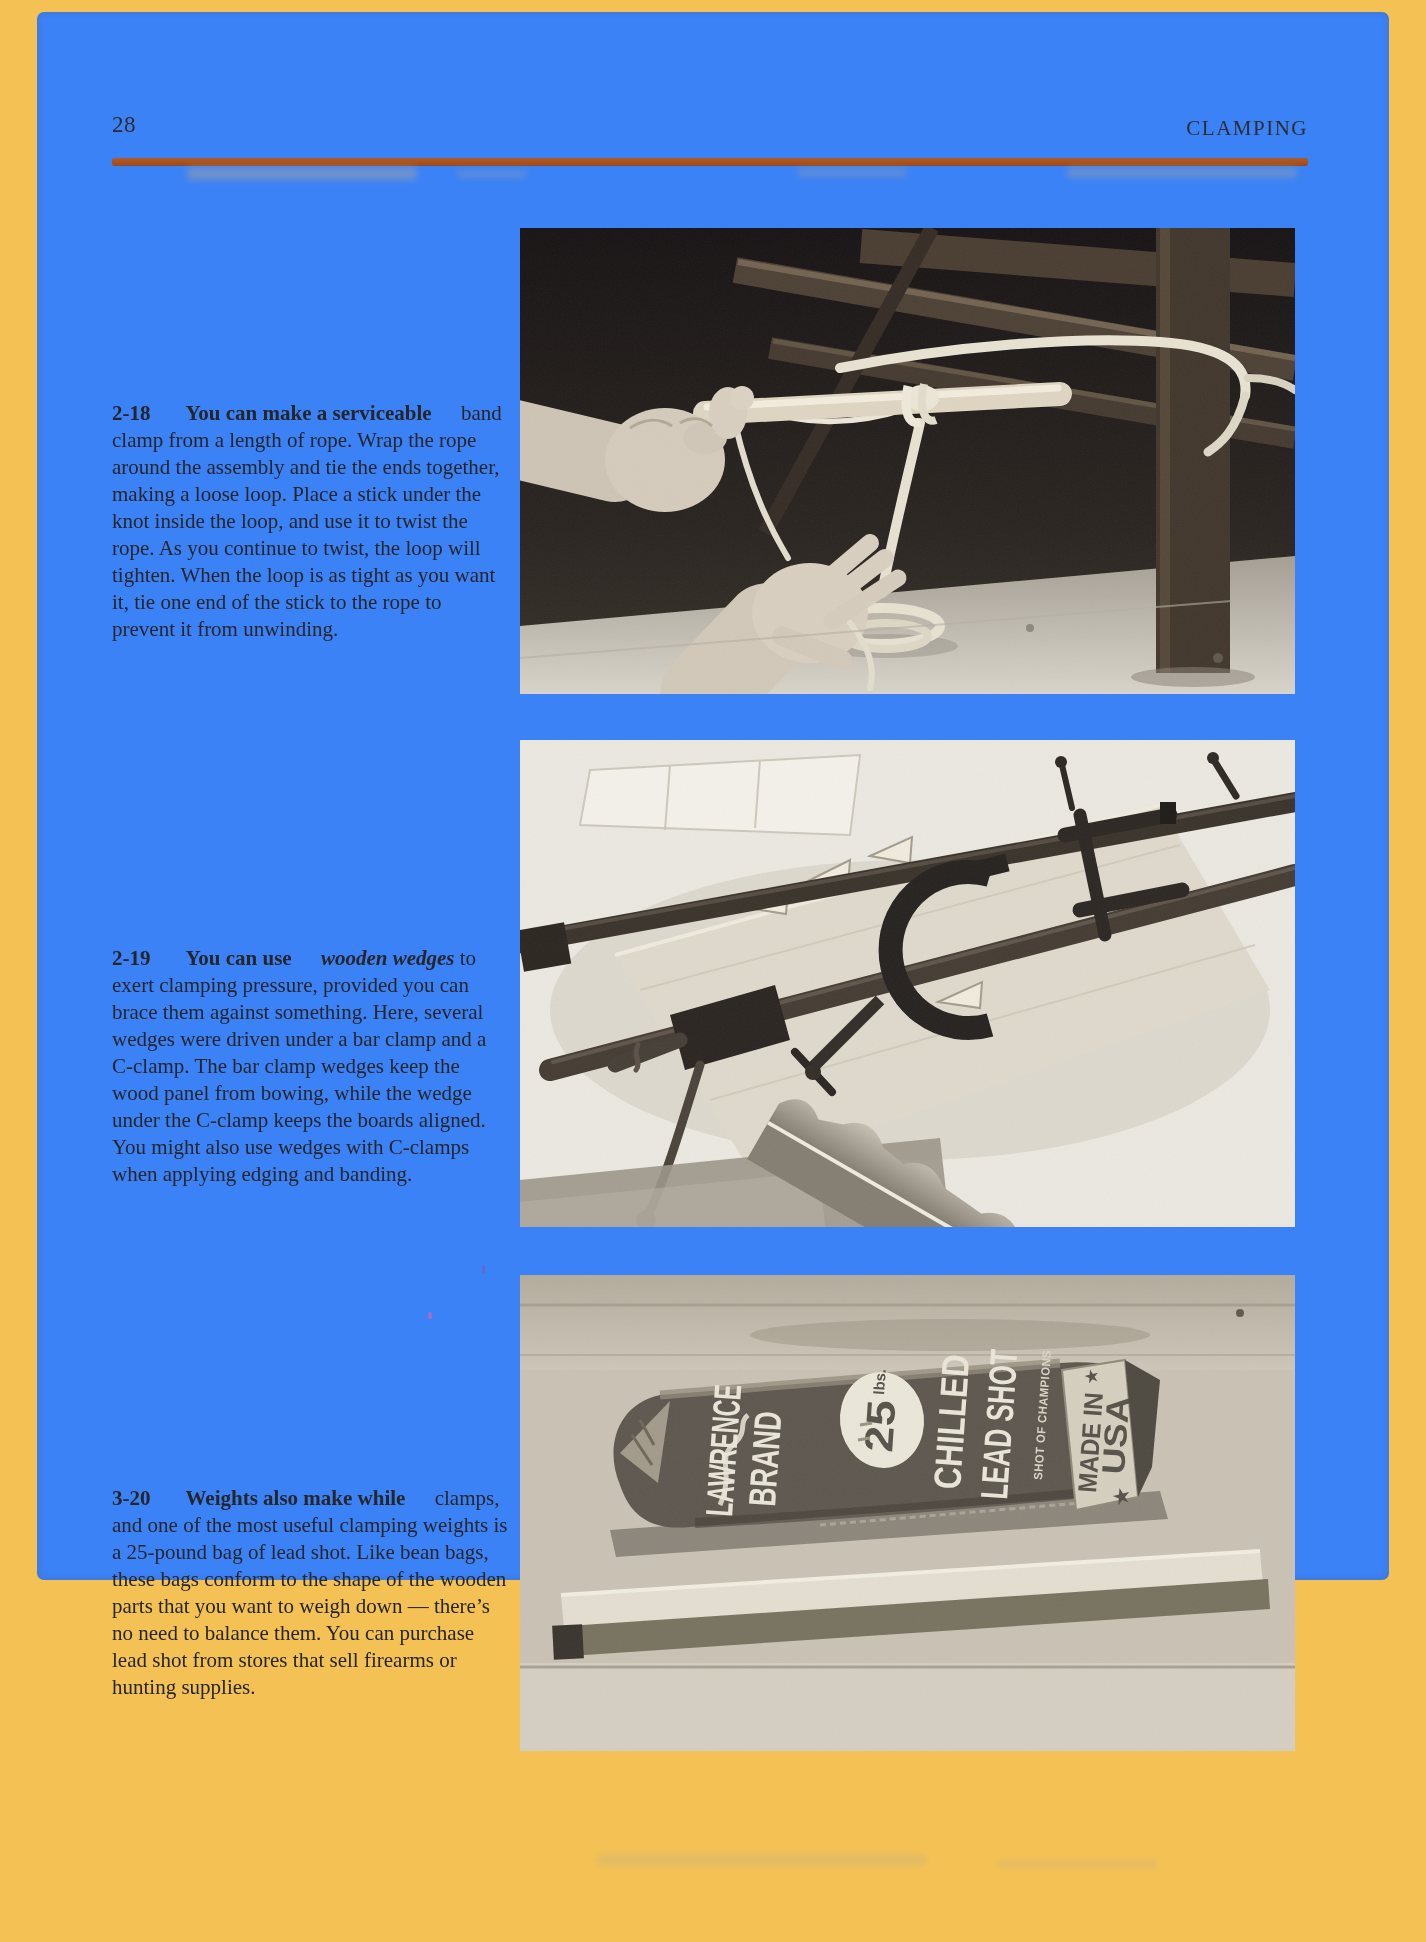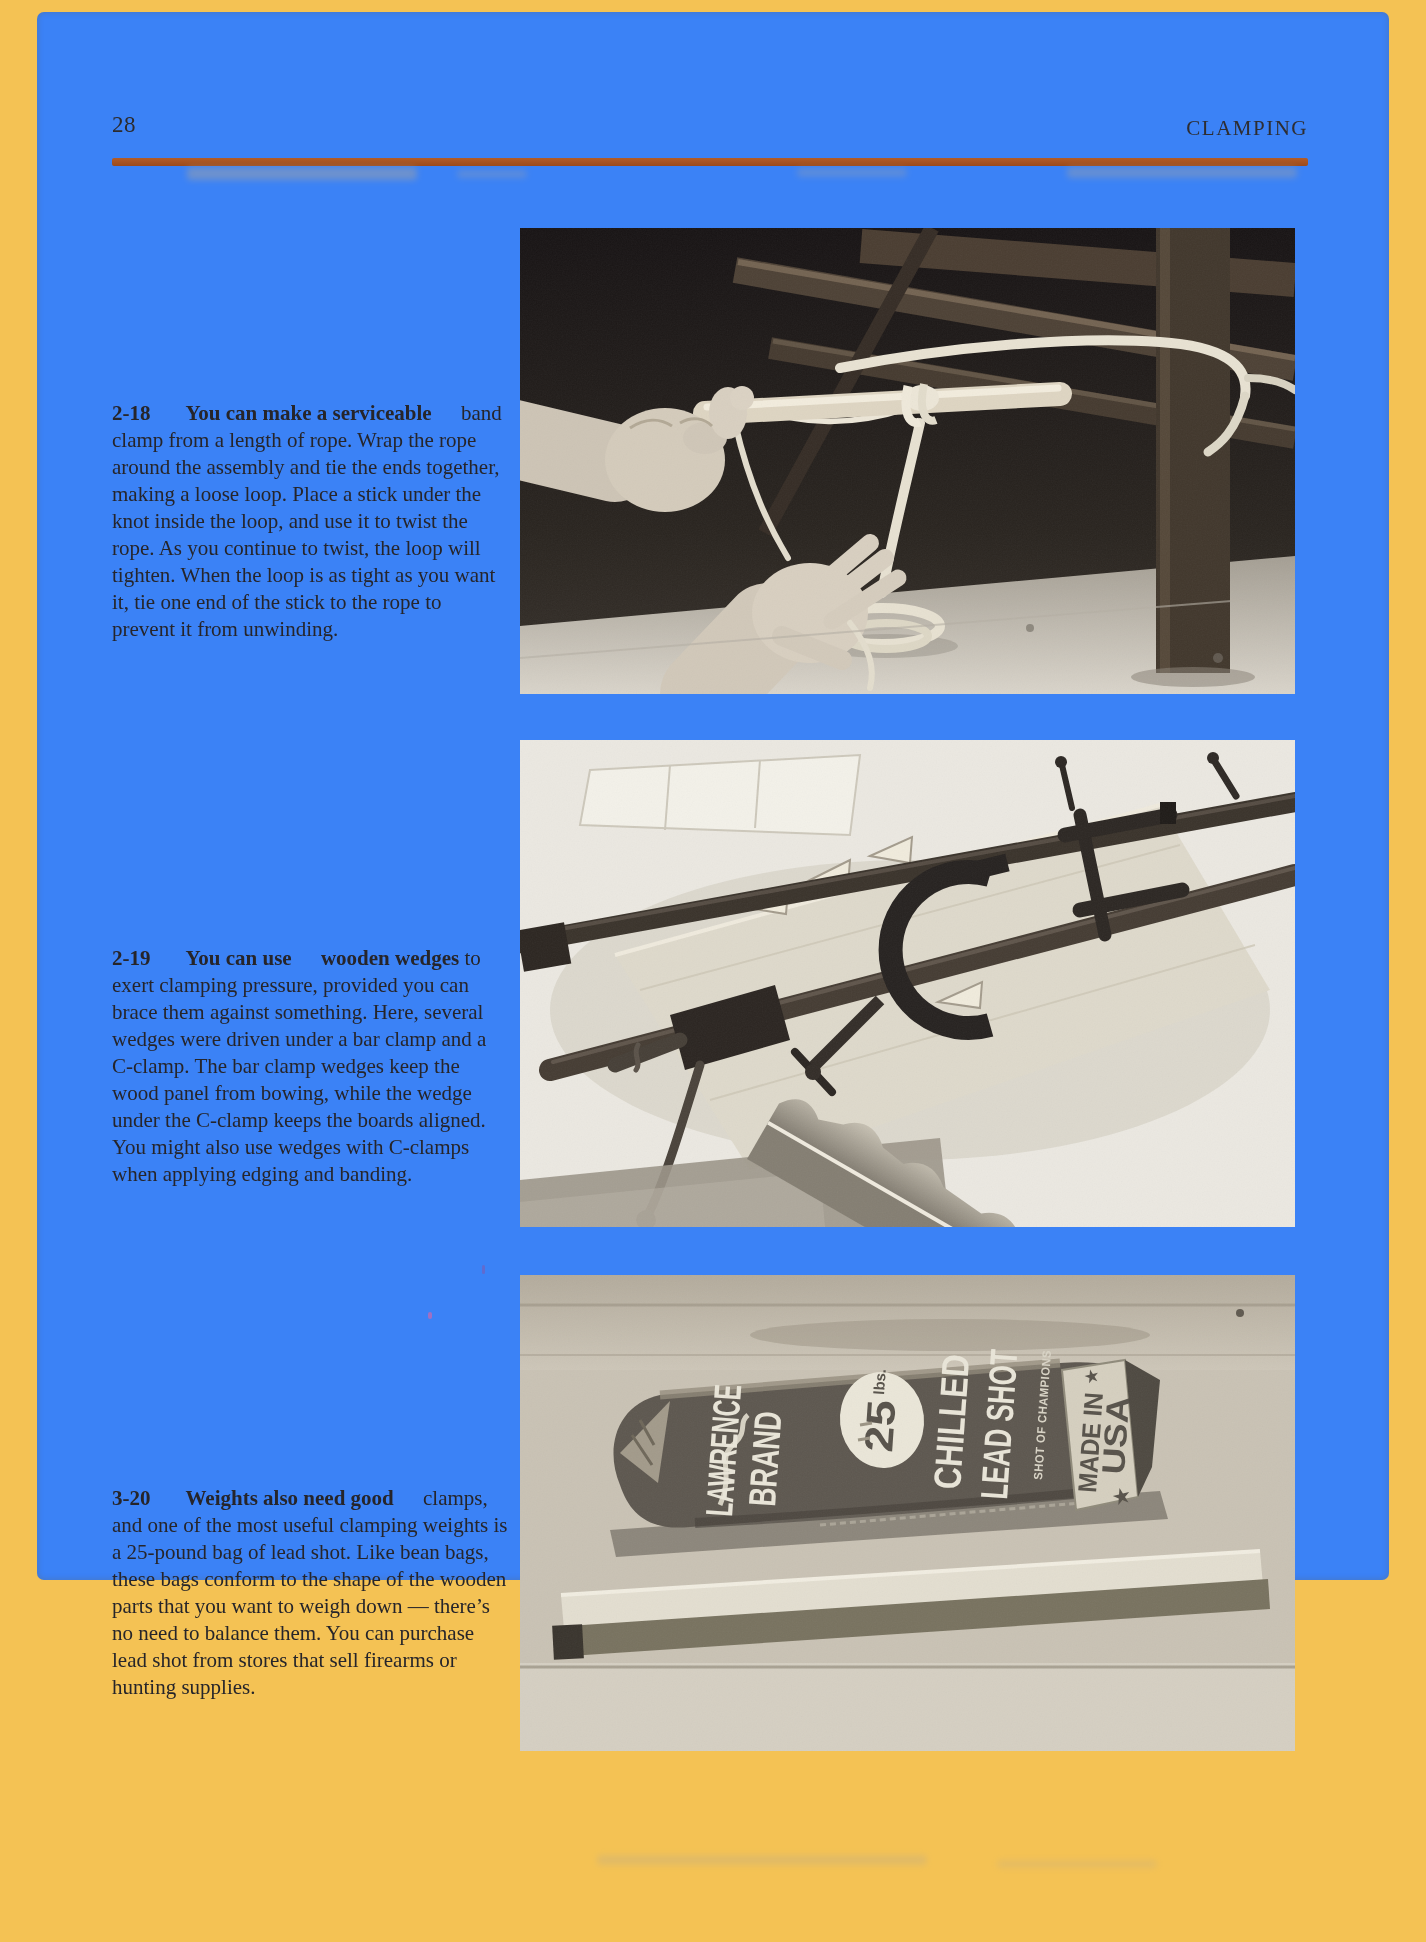--- a/index.html
+++ b/index.html
@@ -23,21 +23,21 @@
     position:absolute;left:75px;top:146px;width:1196px;height:8px;
     background:linear-gradient(#b25c28,#9c4a1a);border-radius:2px;
   }
   .smudge{position:absolute;background:#a9a49d;filter:blur(3px);border-radius:4px;}
   .artifact{position:absolute;border-radius:2px;}
   .caption{
     position:absolute;font-size:21px;line-height:27px;color:#26252a;text-align:left;
   }
   .fignum{font-weight:bold;margin-right:11px;}
   .lead{font-weight:bold;margin-left:24px;}
-  .ital{}
+  .ital{font-style:italic;}
   .photo{position:absolute;display:block;background:#e8e5de;}
   svg text{font-family:"Liberation Sans","DejaVu Sans",sans-serif;}
 </style>
 </head>
 <body>
 
 <div class="page">
 
   <div class="pagenum">28</div>
   <div class="runhead">CLAMPING</div>
@@ -58,21 +58,21 @@
     <span>band clamp from a length of rope. Wrap the rope around the assembly and tie the ends together, making a loose loop. Place a stick under the knot inside the loop, and use it to twist the rope. As you continue to twist, the loop will tighten. When the loop is as tight as you want it, tie one end of the stick to the rope to prevent it from unwinding.</span>
   </div>
 
   <div class="caption" style="left:75px;top:933px;width:392px;">
     <span class="fignum">2-19</span><span class="lead">You can use</span>
     <span class="lead ital">wooden wedges</span>
     <span>to exert clamping pressure, provided you can brace them against something. Here, several wedges were driven under a bar clamp and a C-clamp. The bar clamp wedges keep the wood panel from bowing, while the wedge under the C-clamp keeps the boards aligned. You might also use wedges with C-clamps when applying edging and banding.</span>
   </div>
 
   <div class="caption" style="left:75px;top:1473px;width:400px;">
-    <span class="fignum">3-20</span><span class="lead">Weights also need good</span>
+    <span class="fignum">3-20</span><span class="lead">Weights also make while</span>
     <span class="lead ital"></span>
     <span>clamps, and one of the most useful clamping weights is a 25-pound bag of lead shot. Like bean bags, these bags conform to the shape of the wooden parts that you want to weigh down — there’s no need to balance them. You can purchase lead shot from stores that sell firearms or hunting supplies.</span>
   </div>
 
   <svg class="photo" style="left:483px;top:216px;" width="775" height="466" viewBox="0 0 775 466">
     <defs>
       <linearGradient id="p1bg" x1="0" y1="0" x2="0" y2="1">
         <stop offset="0" stop-color="#171314"></stop>
           <stop offset=".65" stop-color="#29241f"></stop>
           <stop offset="1" stop-color="#38322c"></stop>

